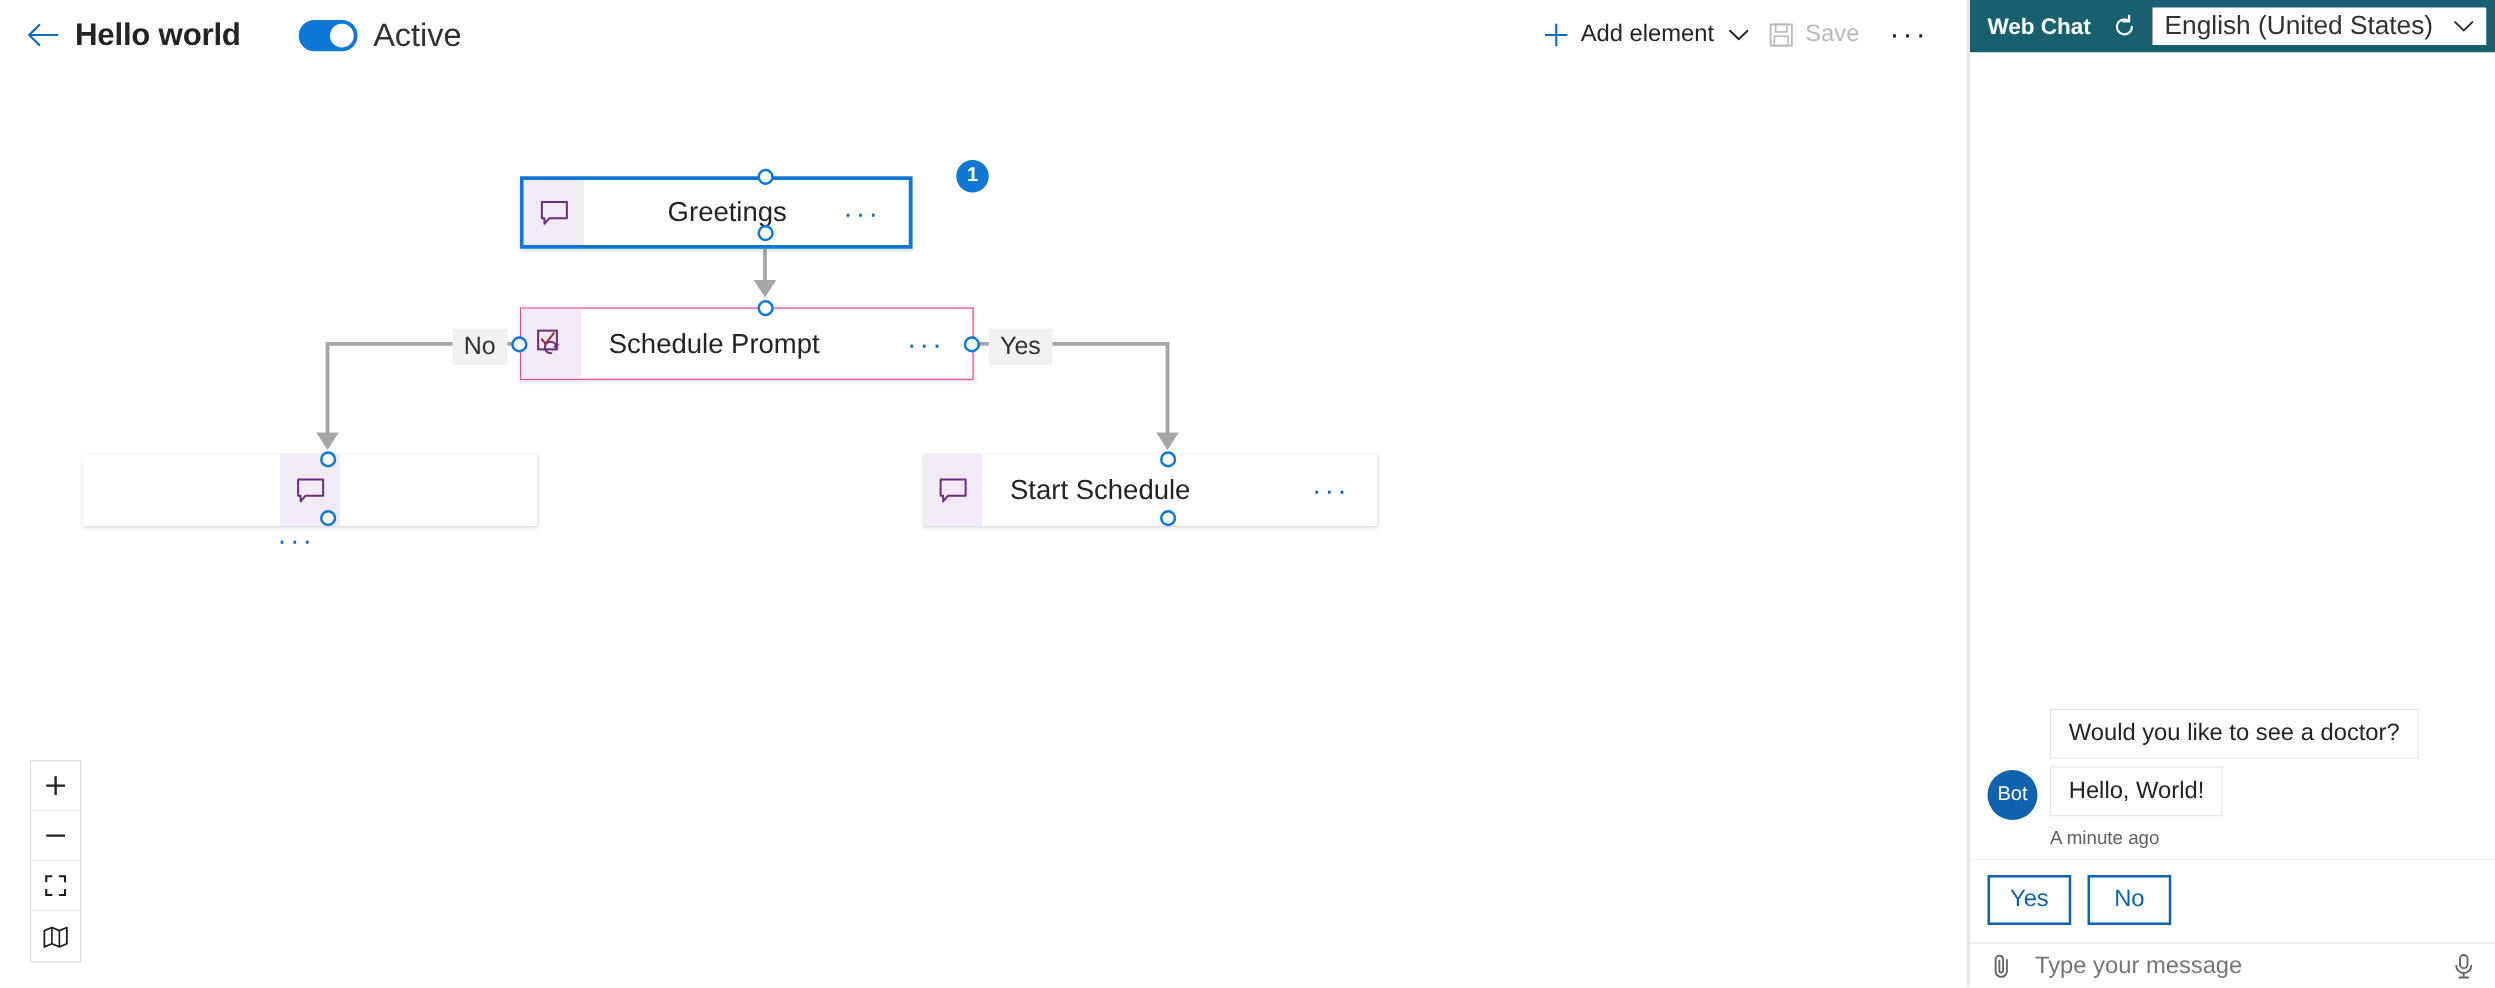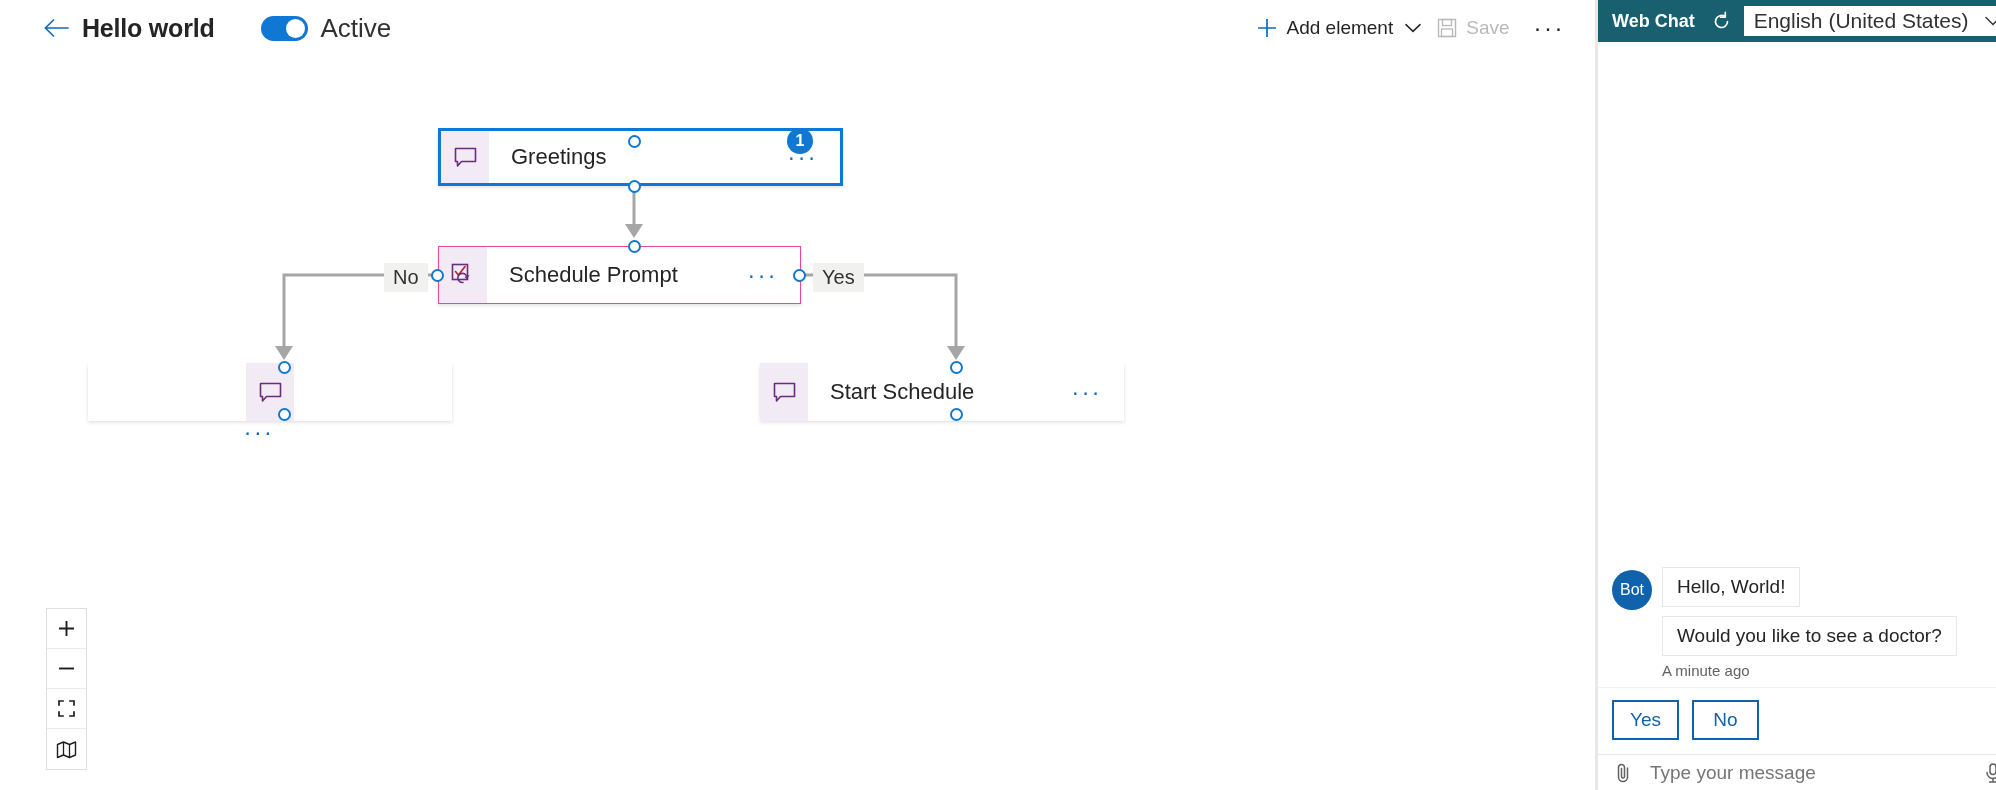--- a/index.html
+++ b/index.html
@@ -2,21 +2,21 @@
 <html><head>
 <meta charset="utf-8">
 <style>
   * { box-sizing: border-box; margin: 0; padding: 0; }
   html, body {
     width: 1996px; height: 790px;
     overflow: hidden;
     background: #ffffff;
     font-family: "Liberation Sans", sans-serif;
   }
-  .app { position: relative; width: 1996px; height: 790px; display: flex; padding-left: 22px; }
+  .app { position: relative; width: 1996px; height: 790px; display: flex; }
 
   
   .designer { position: relative; width: 1573px; height: 790px; background: #ffffff; flex: none; }
 
   .topbar {
     position: absolute; left: 0; top: 0; width: 1573px; height: 56px;
     display: flex; align-items: center; background: #ffffff;
   }
   .back-btn {
     margin-left: 14px; width: 40px; height: 40px;
@@ -222,21 +222,21 @@
         <path d="M612 130 L612 174" stroke="#a6a6a6" stroke-width="3" fill="none"></path>
         <path d="M603 168 L612 182 L621 168 Z" fill="#a6a6a6"></path>
 
         <path d="M415 219 L262 219 L262 296" stroke="#a6a6a6" stroke-width="3" fill="none"></path>
         <path d="M253 290 L262 304 L271 290 Z" fill="#a6a6a6"></path>
 
         <path d="M781 219 L934 219 L934 296" stroke="#a6a6a6" stroke-width="3" fill="none"></path>
         <path d="M925 290 L934 304 L943 290 Z" fill="#a6a6a6"></path>
       </svg>
 
-      <div class="node selected" style="left:416px; top:72px; width:405px;">
+      <div class="node selected" style="left:416px; top:85px; width:314px;text-align:center;">
         <div class="icon-cell">
           <svg width="25" height="25" viewBox="0 0 25 25">
             <path d="M2.5 3.5 H22.5 V16.5 H8.5 L4.5 21 V16.5 H2.5 Z" fill="none" stroke="#6d2b7f" stroke-width="1.6" stroke-linejoin="round"></path>
           </svg>
         </div>
         <div class="node-title">Greetings</div>
         <div class="node-dots">···</div>
       </div>
       <div class="port" style="left:606px; top:79px;"></div>
       <div class="port" style="left:606px; top:124px;"></div>
@@ -329,25 +329,25 @@
           <svg width="16" height="10" viewBox="0 0 16 10">
               <path d="M1 1.6 L8 8.4 L15 1.6" stroke="#323130" stroke-width="1.4" fill="none" stroke-linecap="round"></path>
             </svg>
         </span>
       </div>
     </div>
 
     <div class="chat-body">
       <div class="msg-stack">
         <div class="msg-row">
+          <div class="bubble bubble-indent">Would you like to see a doctor?</div>
+        </div>
+        <div class="msg-row">
           <div class="avatar">Bot</div>
           <div class="bubble">Hello, World!</div>
-        </div>
-        <div class="msg-row">
-          <div class="bubble bubble-indent">Would you like to see a doctor?</div>
         </div>
         <div class="msg-time">A minute ago</div>
       </div>
     </div>
 
     <div class="suggested">
       <div class="sa-btn">Yes</div>
       <div class="sa-btn">No</div>
     </div>
 

